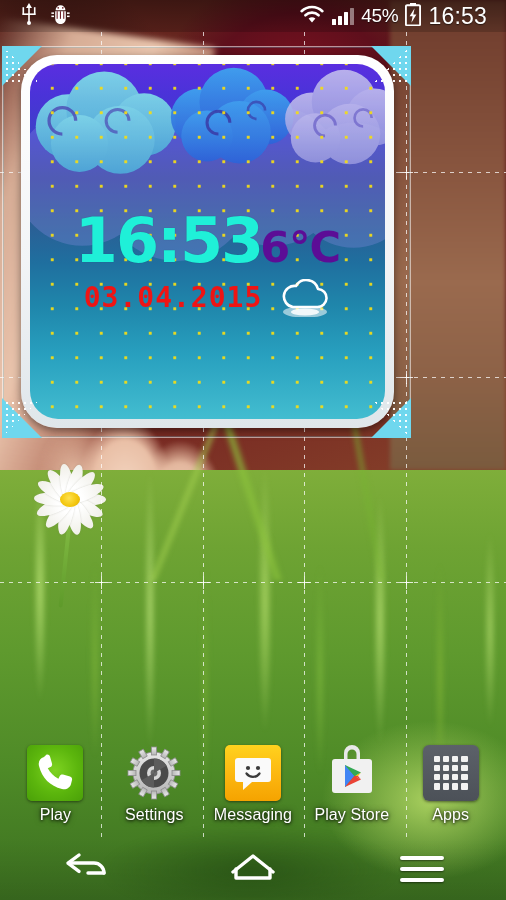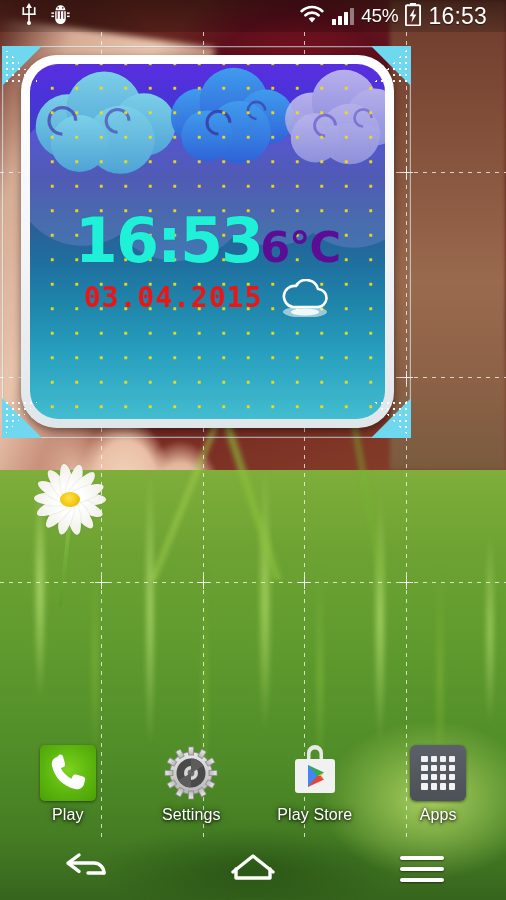--- a/index.html
+++ b/index.html
@@ -517,20 +517,31 @@
           <circle r="7" fill="#d8d8d8"></circle>
           <circle r="3.4" fill="#6a6a6a"></circle>
           <path d="M0 -14.5 A14.5 14.5 0 0 1 12.5 -7.2 L0 0 Z" fill="#5c5c5c"></path>
           <path d="M0 14.5 A14.5 14.5 0 0 1 -12.5 7.2 L0 0 Z" fill="#5c5c5c"></path>
         </g>
       </svg>
     </div>
     <div class="dock-label">Settings</div>
   </div>
 
+  <div class="dock-item">
+    <div class="dock-icon ic-msg">
+      <svg width="56" height="56" viewBox="0 0 56 56">
+        <path d="M13 13 h30 a3 3 0 0 1 3 3 v18 a3 3 0 0 1 -3 3 h-16 l-9 8 v-8 h-5 a3 3 0 0 1 -3 -3 v-18 a3 3 0 0 1 3 -3 z" fill="#fafafa"></path>
+        <circle cx="23" cy="23" r="2.1" fill="#3a3a3a"></circle>
+        <circle cx="33" cy="23" r="2.1" fill="#3a3a3a"></circle>
+        <path d="M21.5 28.5 a8 8 0 0 0 13 0" fill="none" stroke="#3a3a3a" stroke-width="2.2" stroke-linecap="round"></path>
+      </svg>
+    </div>
+    <div class="dock-label">Messaging</div>
+  </div>
 
   <div class="dock-item">
     <div class="dock-icon">
       <svg width="56" height="56" viewBox="0 0 56 56">
         <path d="M20 8 a8 8 0 0 1 16 0 v6 h-3.5 V9 a4.5 4.5 0 0 0 -9 0 v5 H20 z" fill="#e8e8e8"></path>
         <rect x="8" y="14" width="40" height="34" rx="3" fill="#f1f1f1"></rect>
         <g transform="translate(21,20)">
           <path d="M0 0 L13 11 L0 22 Z" fill="#34a853"></path>
           <path d="M0 0 L13 11 L0 22 Z" fill="none"></path>
           <path d="M0 0 L0 22 L9.5 11 Z" fill="#4285f4"></path>

